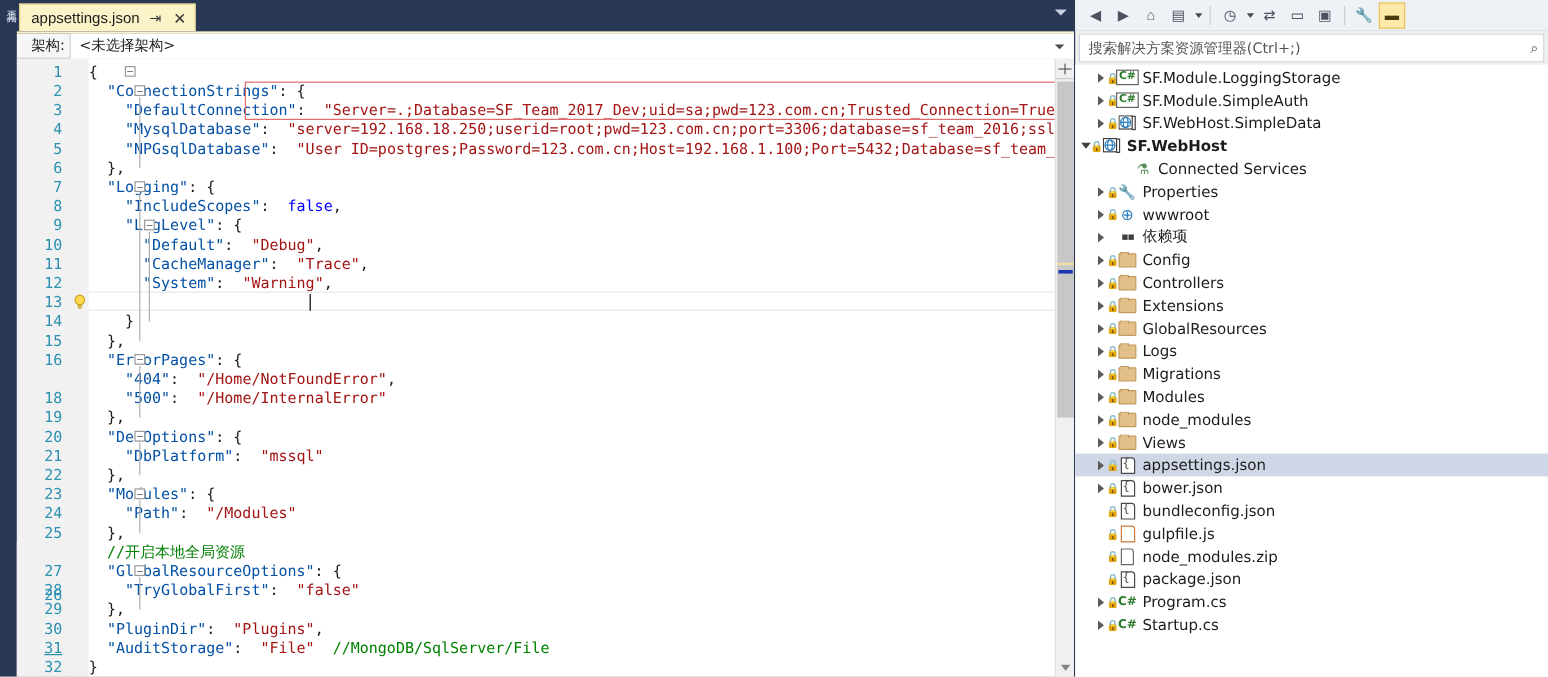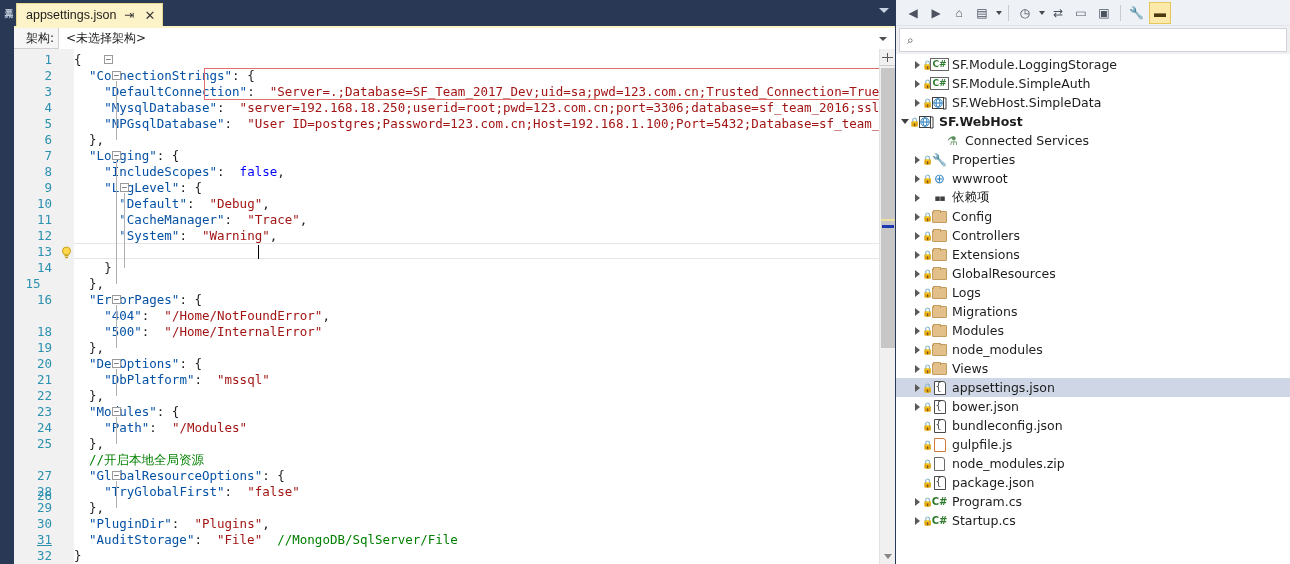--- a/index.html
+++ b/index.html
@@ -528,21 +528,21 @@
           <div class="ln" style="position: absolute; top: 67px; left: 0px; width: 44px;">5</div>
           <div class="ln" style="position: absolute; top: 83px; left: 0px; width: 44px;">6</div>
           <div class="ln" style="position: absolute; top: 99px; left: 0px; width: 44px;">7</div>
           <div class="ln" style="position: absolute; top: 115px; left: 0px; width: 44px;">8</div>
           <div class="ln" style="position: absolute; top: 131px; left: 0px; width: 44px;">9</div>
           <div class="ln" style="position: absolute; top: 147px; left: 0px; width: 44px;">10</div>
           <div class="ln" style="position: absolute; top: 163px; left: 0px; width: 44px;">11</div>
           <div class="ln" style="position: absolute; top: 179px; left: 0px; width: 44px;">12</div>
           <div class="ln" style="position: absolute; top: 195px; left: 0px; width: 44px;">13</div>
           <div class="ln" style="position: absolute; top: 211px; left: 0px; width: 44px;">14</div>
-          <div class="ln" style="position: absolute; top: 227px; left: 0px; width: 44px; text-align: center;">15</div>
+          <div class="ln" style="position: absolute; top: 227px; left: 0px; width: 44px;">15</div>
           <div class="ln" style="position: absolute; top: 243px; left: 0px; width: 44px;">16</div>
           <div class="ln" style="position: absolute; top: 259px; left: 0px; width: 44px; margin-left: 36px;">17</div>
           <div class="ln" style="position: absolute; top: 275px; left: 0px; width: 44px;">18</div>
           <div class="ln" style="position: absolute; top: 291px; left: 0px; width: 44px;">19</div>
           <div class="ln" style="position: absolute; top: 307px; left: 0px; width: 44px;">20</div>
           <div class="ln" style="position: absolute; top: 323px; left: 0px; width: 44px;">21</div>
           <div class="ln" style="position: absolute; top: 339px; left: 0px; width: 44px;">22</div>
           <div class="ln" style="position: absolute; top: 355px; left: 0px; width: 44px;">23</div>
           <div class="ln" style="position: absolute; top: 371px; left: 0px; width: 44px;">24</div>
           <div class="ln" style="position: absolute; top: 387px; left: 0px; width: 44px;">25</div>
@@ -666,20 +666,21 @@
         <span class="tb-sep"></span>
         <div class="tb-btn">
           <span style="font-size: 12px; color: rgb(76, 82, 96);">🔧</span>
         </div>
         <div class="tb-btn active">
           <span style="font-size: 12px; color: rgb(74, 58, 16);">▬</span>
         </div>
       </div>
 
     <div class="sol-search">
+      <span class="sol-search-text">搜索解决方案资源管理器(Ctrl+;)</span>
       <span style="color:#5a5a5a;font-size:12px;">⌕</span>
     </div>
 
     <div class="sol-tree" id="soltree">
         <div class="tree-row" style="padding-left: 15px;">
           <span class="twisty ">
             <i></i>
           </span>
           <span class="lock">🔒</span>
           <span class="ticon">

